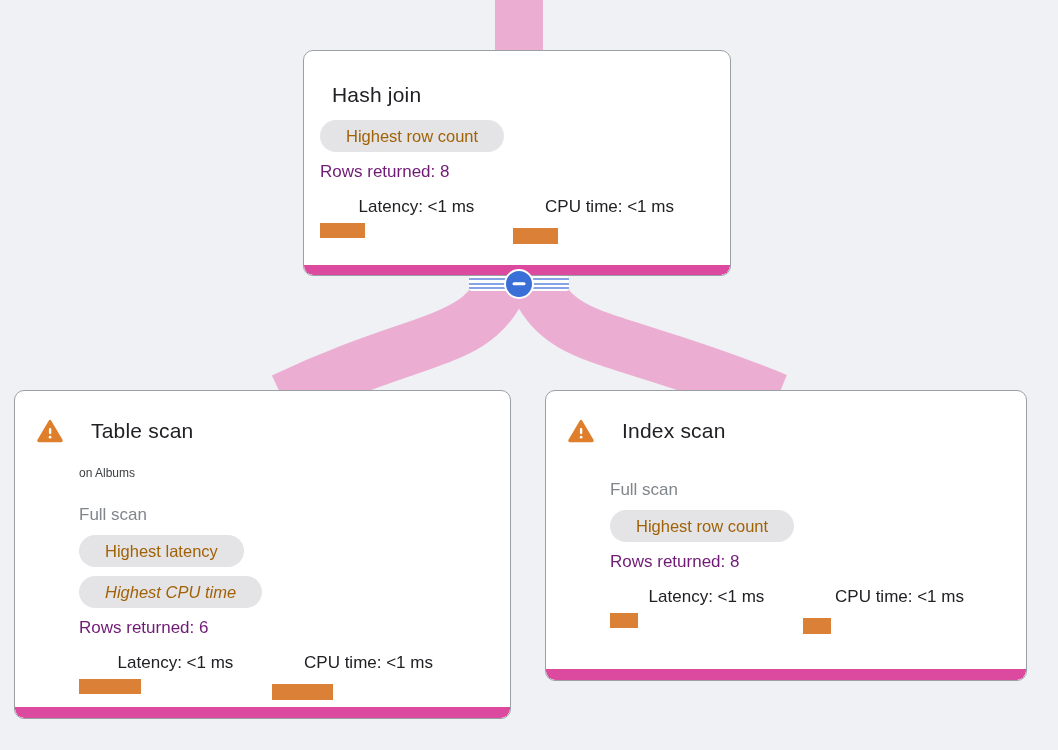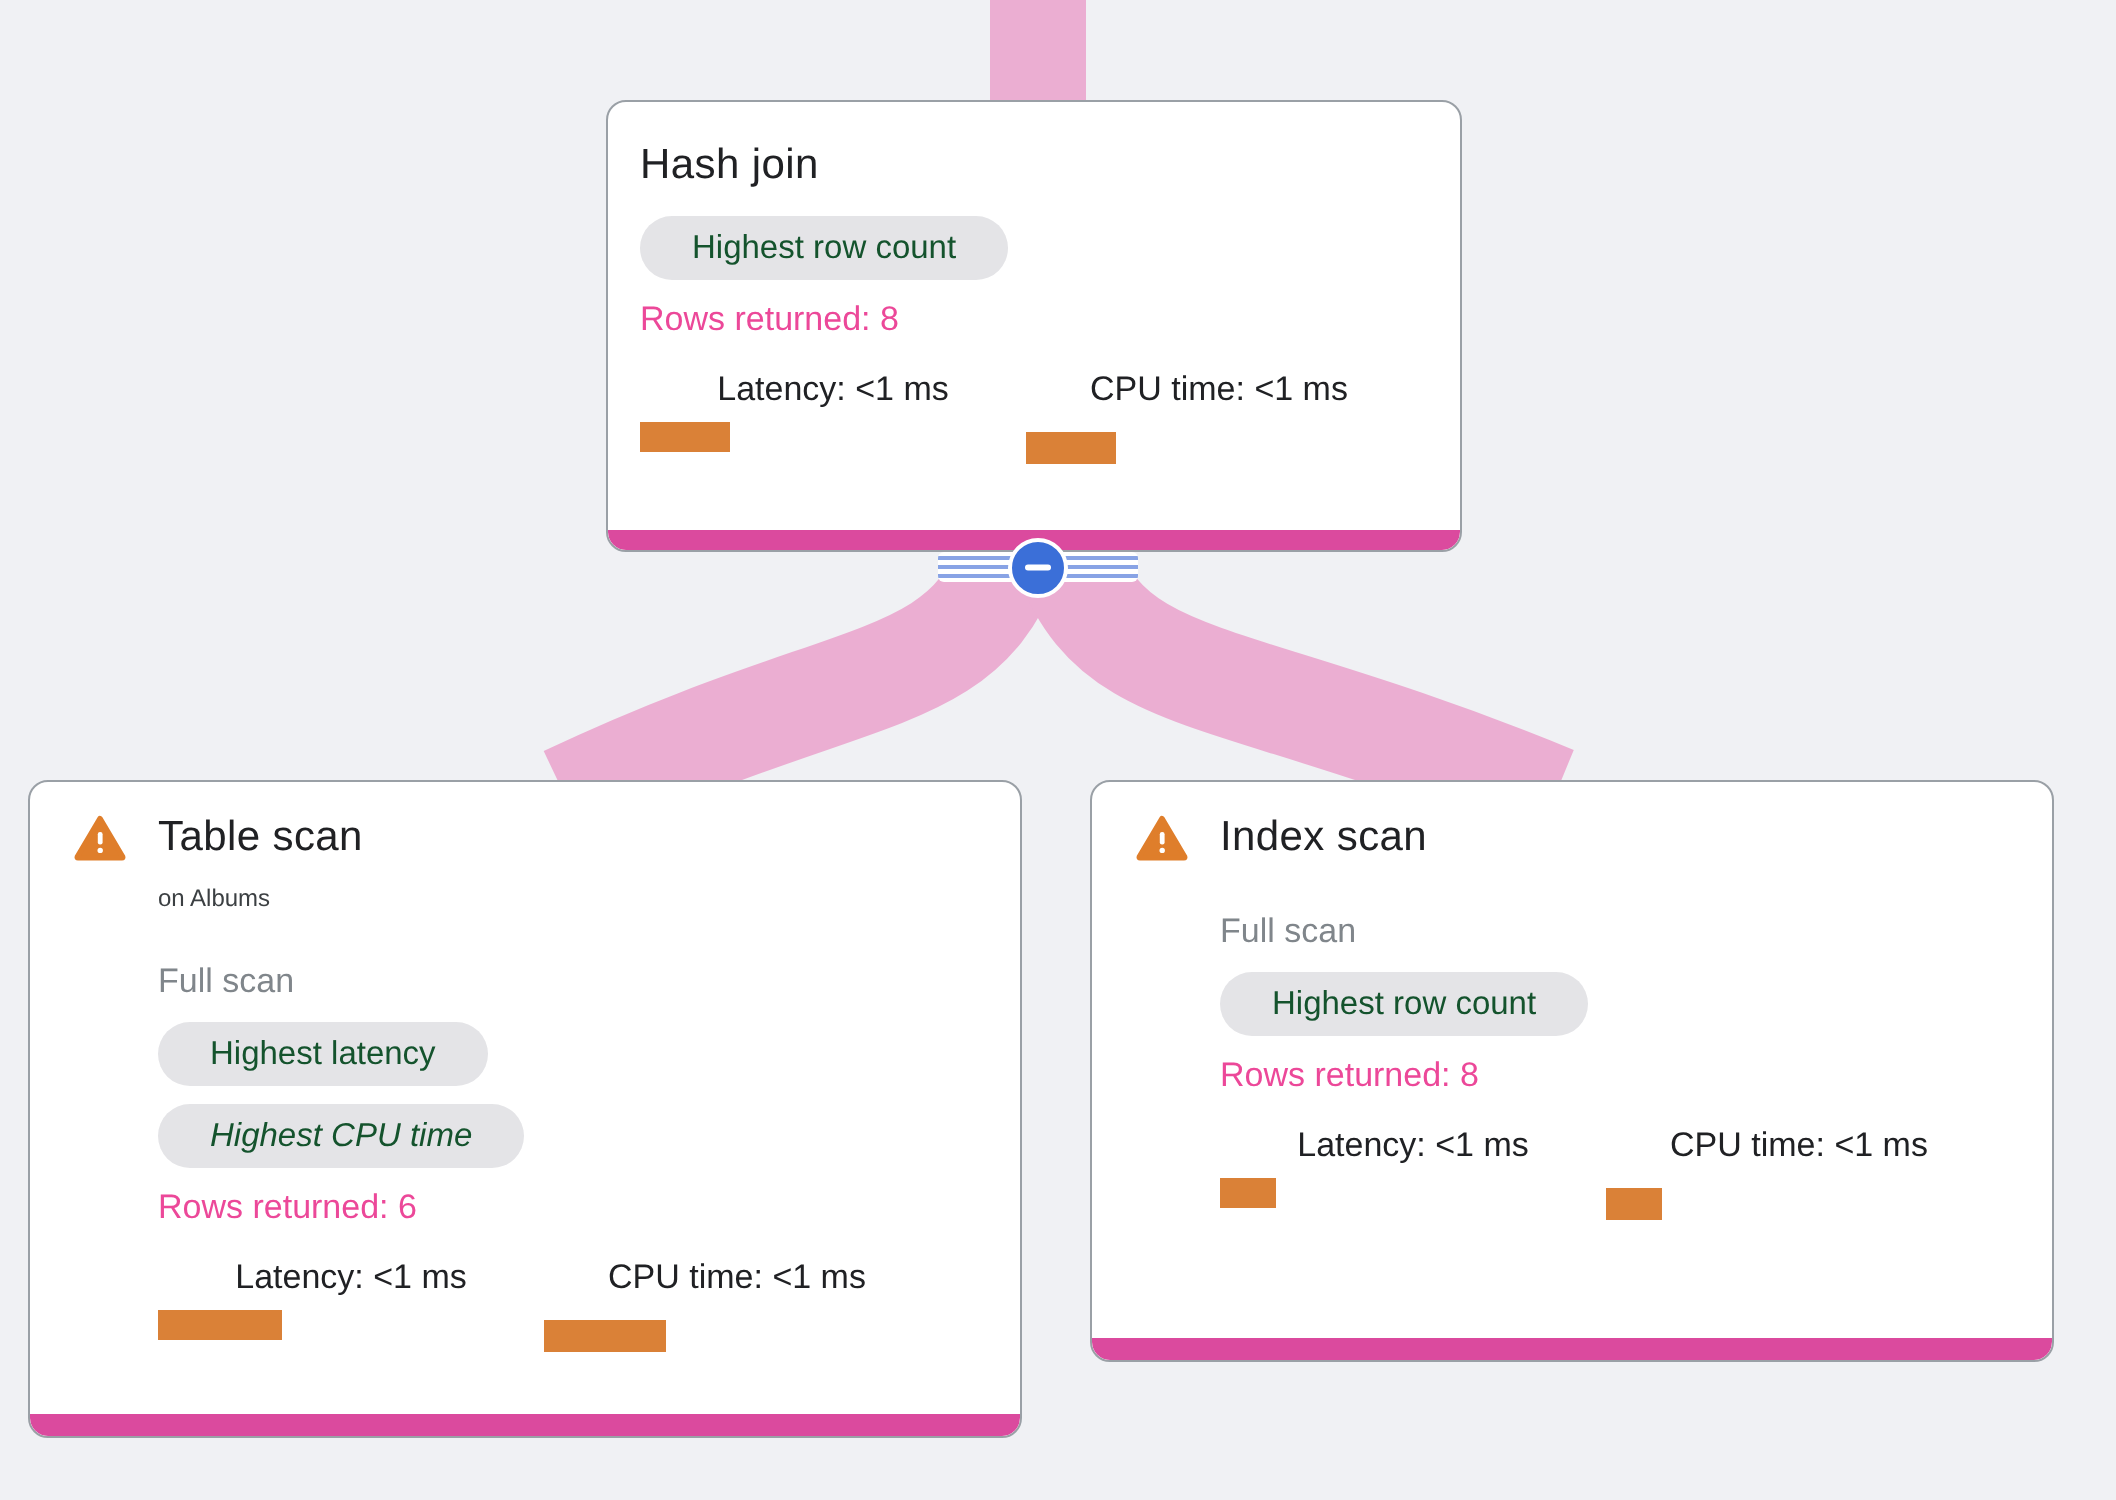--- a/index.html
+++ b/index.html
@@ -18,32 +18,32 @@
     box-sizing:border-box;overflow:hidden;
   }
   .card-root {left:303px;top:50px;width:428px;height:226px;padding:20px 16px 0 16px;}
   .card-left {left:14px;top:390px;width:497px;height:329px;padding:16px 16px 0 22px;}
   .card-right{left:545px;top:390px;width:482px;height:291px;padding:16px 16px 0 22px;}
   .accent{
     position:absolute;left:0;right:0;bottom:0;height:11px;
     background:#DB4A9E;border-radius:0 0 9px 9px;
   }
   .card-root .accent{height:10px;}
-  .title{font-size:21px;font-weight:500;color:#202124;letter-spacing:.2px;margin:0;}
+  .title{font-size:21px;font-weight:500;color:#202124;letter-spacing:.2px;margin:12px;}
   .title-row{display:flex;align-items:center;gap:16px;}
   .warn-icon{width:26px;height:24px;flex:0 0 auto;display:block;}
   .indent{margin-left:42px;}
   .subtitle{font-size:12px;color:#3C4043;margin-top:11px;}
   .scan-type{font-size:17px;color:#80868B;margin-top:25px;}
   .pill{
-    display:table;background:#E4E4E7;color:#14532d;
+    display:table;background:#E4E4E7;color:#a16207;
     font-size:16.5px;line-height:32px;height:32px;
     padding:0 26px;border-radius:17px;margin-top:10px;white-space:nowrap;
   }
-  .rows{font-size:17px;color:#ec4899;margin-top:10px;}
+  .rows{font-size:17px;color:#701a75;margin-top:10px;}
   .metrics{display:flex;margin-top:15px;text-align:center;}
   .metric{width:193px;}
   .metric-label{font-size:17px;color:#202124;}
   .bar{height:15px;background:#DA8137;margin-top:6px;}
   .bar-low{margin-top:11px;height:16px;}
   
   .collapse-widget{
     position:absolute;z-index:3;left:469px;top:276px;width:100px;height:15px;
     cursor:pointer;
   }

